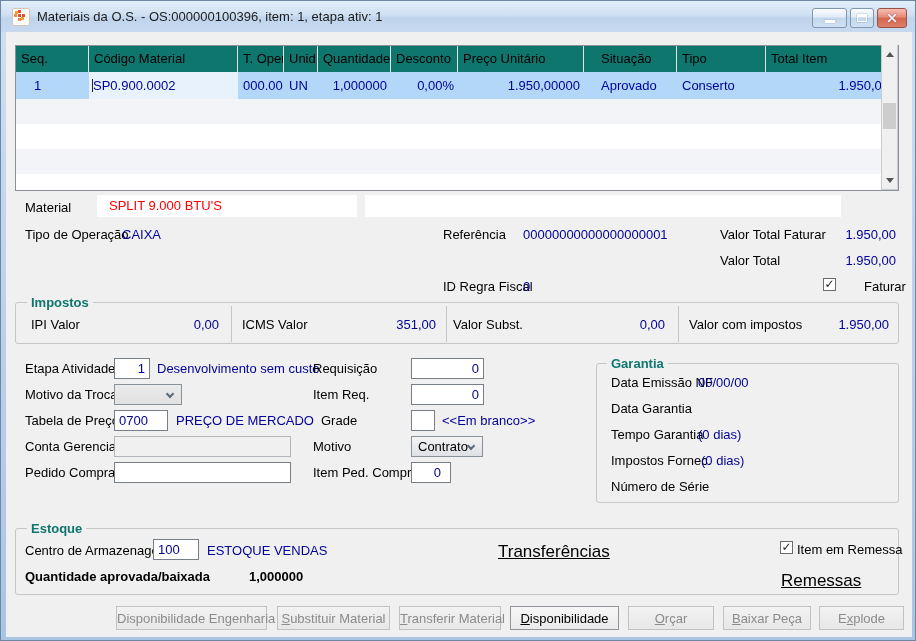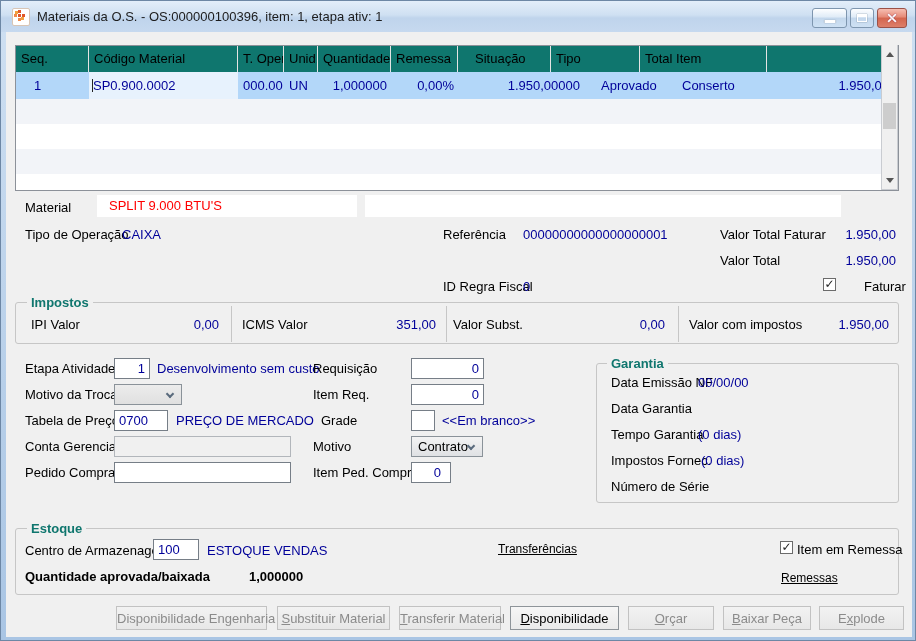--- a/index.html
+++ b/index.html
@@ -28,21 +28,21 @@
   .glyph-close-b { transform:translate(-50%,-50%) rotate(-45deg); }
 
   
   .content { position:absolute; left:5px; top:31px; width:906px; height:605px; background:#f0f0f0; }
 
   .lbl { position:absolute; font-size:13px; color:#000; white-space:nowrap; }
   .b   { font-weight:bold; }
   .val { position:absolute; font-size:13px; color:#000099; white-space:nowrap; }
   .vr  { text-align:right; }
   .red { color:#ff0000; }
-  .link { position:absolute; font-size:12px; color:#000; text-decoration:underline; white-space:nowrap; cursor:pointer; }
+  .link { position:absolute; font-size:17px; color:#000; text-decoration:underline; white-space:nowrap; cursor:pointer; }
 
   
   .grid { position:absolute; left:14px; top:44px; width:884px; height:146px;
     background:#fff; border:1px solid #8c9199; overflow:hidden; }
   .g-head { display:flex; height:26px; background:#0f766e; }
   .g-head .gc { line-height:25px; font-size:13px; color:#000; border-right:1px solid #e4e4e4; padding-left:5px; white-space:nowrap; overflow:hidden; }
   .g-row { display:flex; height:27px; background:#b3d7f9; color:#000099; font-size:13px; }
   .g-row .gc { line-height:27px; white-space:nowrap; overflow:hidden; padding-left:5px; }
   .gc.ar { text-align:right; padding-right:4px; padding-left:0; }
   .c0{width:73px;} .c1{width:149px;} .c2{width:46px;} .c3{width:34px;} .c4{width:73px;}
@@ -115,21 +115,22 @@
 
   <div class="content"></div>
 
   <div class="grid">
     <div class="g-head">
       <div class="gc c0">Seq.</div>
       <div class="gc c1">Código Material</div>
       <div class="gc c2">T. Oper</div>
       <div class="gc c3">Unid.</div>
       <div class="gc c4">Quantidade</div>
-      <div class="gc c5">Remessa</div>
+      <div class="gc c5">Desconto</div>
+      <div class="gc c6">Preço Unitário</div>
       <div class="gc c7">Situação</div>
       <div class="gc c8">Tipo</div>
       <div class="gc c9">Total Item</div>
     </div>
     <div class="g-row">
       <div class="gc c0">1</div>
       <div class="editcell"><span class="caret"></span><span>SP0.900.0002</span></div>
       <div class="gc c2">000.00</div>
       <div class="gc c3">UN</div>
       <div class="gc c4 ar">1,000000</div>

